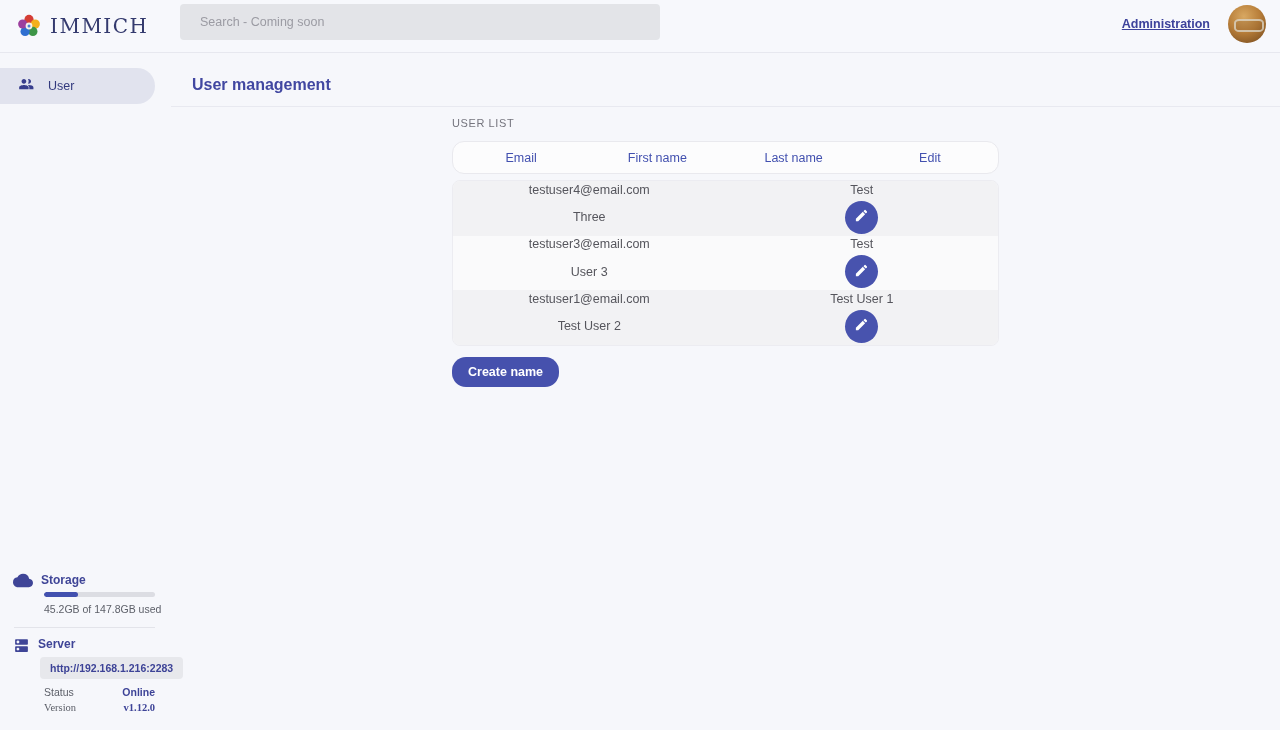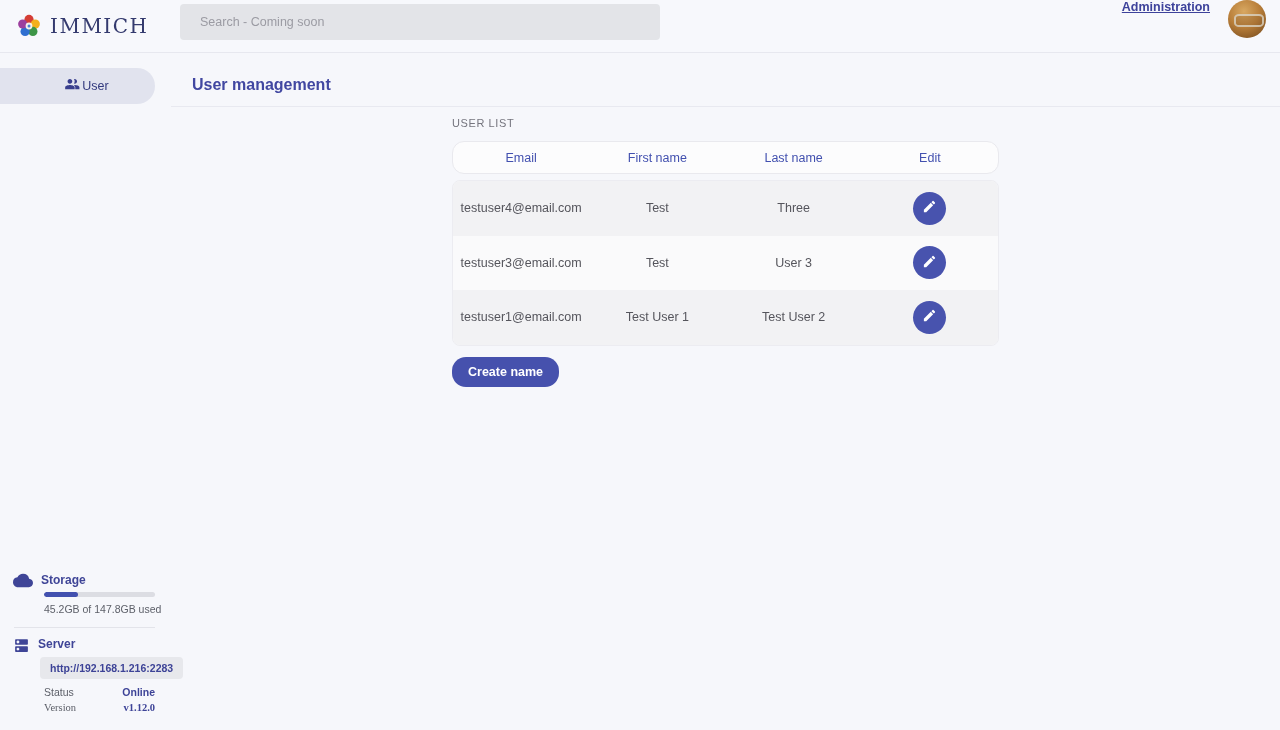--- a/index.html
+++ b/index.html
@@ -31,44 +31,43 @@
   .search-input {
     width: 100%; height: 100%;
     background: #e3e4e8; border: none; border-radius: 4px;
     padding-left: 20px; font-size: 12.5px; color: #55555c;
     font-family: "Liberation Sans", sans-serif;
     outline: none;
   }
   .search-input::placeholder { color: #9b9ba3; }
   .topbar-right {
     position: absolute; right: 14px; top: 0; height: 47px;
-    display: flex; gap: 18px;
+    display: flex; align-items: center; gap: 18px;
   }
   .admin-link {
     font-size: 12.5px; font-weight: 700; color: #3d429b;
     text-decoration: underline; cursor: pointer;
   }
   .avatar {
     width: 38px; height: 38px; border-radius: 50%;
     background: radial-gradient(circle at 42% 30%, #d8a862 0%, #b97f3a 45%, #8a5a26 80%, #6f4519 100%);
     position: relative; overflow: hidden; cursor: pointer;
   }
   .avatar::after { 
     content: ""; position: absolute; left: 6px; top: 14px; width: 26px; height: 9px;
     border: 2px solid #d9d2c4; border-radius: 5px/4px; opacity: .8;
     background: rgba(120,85,40,.25);
   }
 
   
   .side-item {
     position: absolute; left: 0; top: 68px; width: 155px; height: 36px;
     background: #e1e3ee; border-radius: 0 18px 18px 0;
-    display: flex; align-items: center; padding-left: 16px; gap: 1px;
+    display: flex; align-items: center; padding-left: 16px; gap: 13px;
     cursor: pointer;
-    justify-content: center;
   }
   .side-item-label { font-size: 12.5px; font-weight: 500; color: #333a7e; }
   .panel-head { display: flex; align-items: flex-start; gap: 8px; padding-left: 13px; }
   .panel-title { font-size: 12px; font-weight: 700; color: #3f4597; }
 
   .storage-block { position: absolute; left: 0; top: 573px; width: 171px; }
   .storage-bar-track {
     position: absolute; left: 44px; top: 19px; width: 111px; height: 5px;
     background: #dcdde3; border-radius: 3px; overflow: hidden;
   }
@@ -117,21 +116,21 @@
   .table-header .col {
     text-align: center; font-size: 12.5px; font-weight: 500; color: #4250af;
   }
   .table-body {
     position: absolute; left: 452px; top: 180px; width: 547px;
     border: 1px solid #ececf1; border-radius: 8px; overflow: hidden;
     background: #fafafb;
   }
   .table-row {
     height: 54.5px;
-    display: grid; grid-template-columns: repeat(4, 1fr); align-items: center;
+    display: grid; grid-template-columns: repeat(2, 1fr); align-items: center;
   }
   .table-row:nth-child(odd) { background: #f2f2f4; }
   .table-row:nth-child(even) { background: #fafafb; }
   .table-row .cell { text-align: center; font-size: 12.5px; color: #55555c; }
   .edit-cell { display: flex; justify-content: center; }
   .edit-btn {
     width: 33px; height: 33px; border-radius: 50%;
     background: #4853ae; border: none; cursor: pointer;
     display: flex; align-items: center; justify-content: center;
   }

